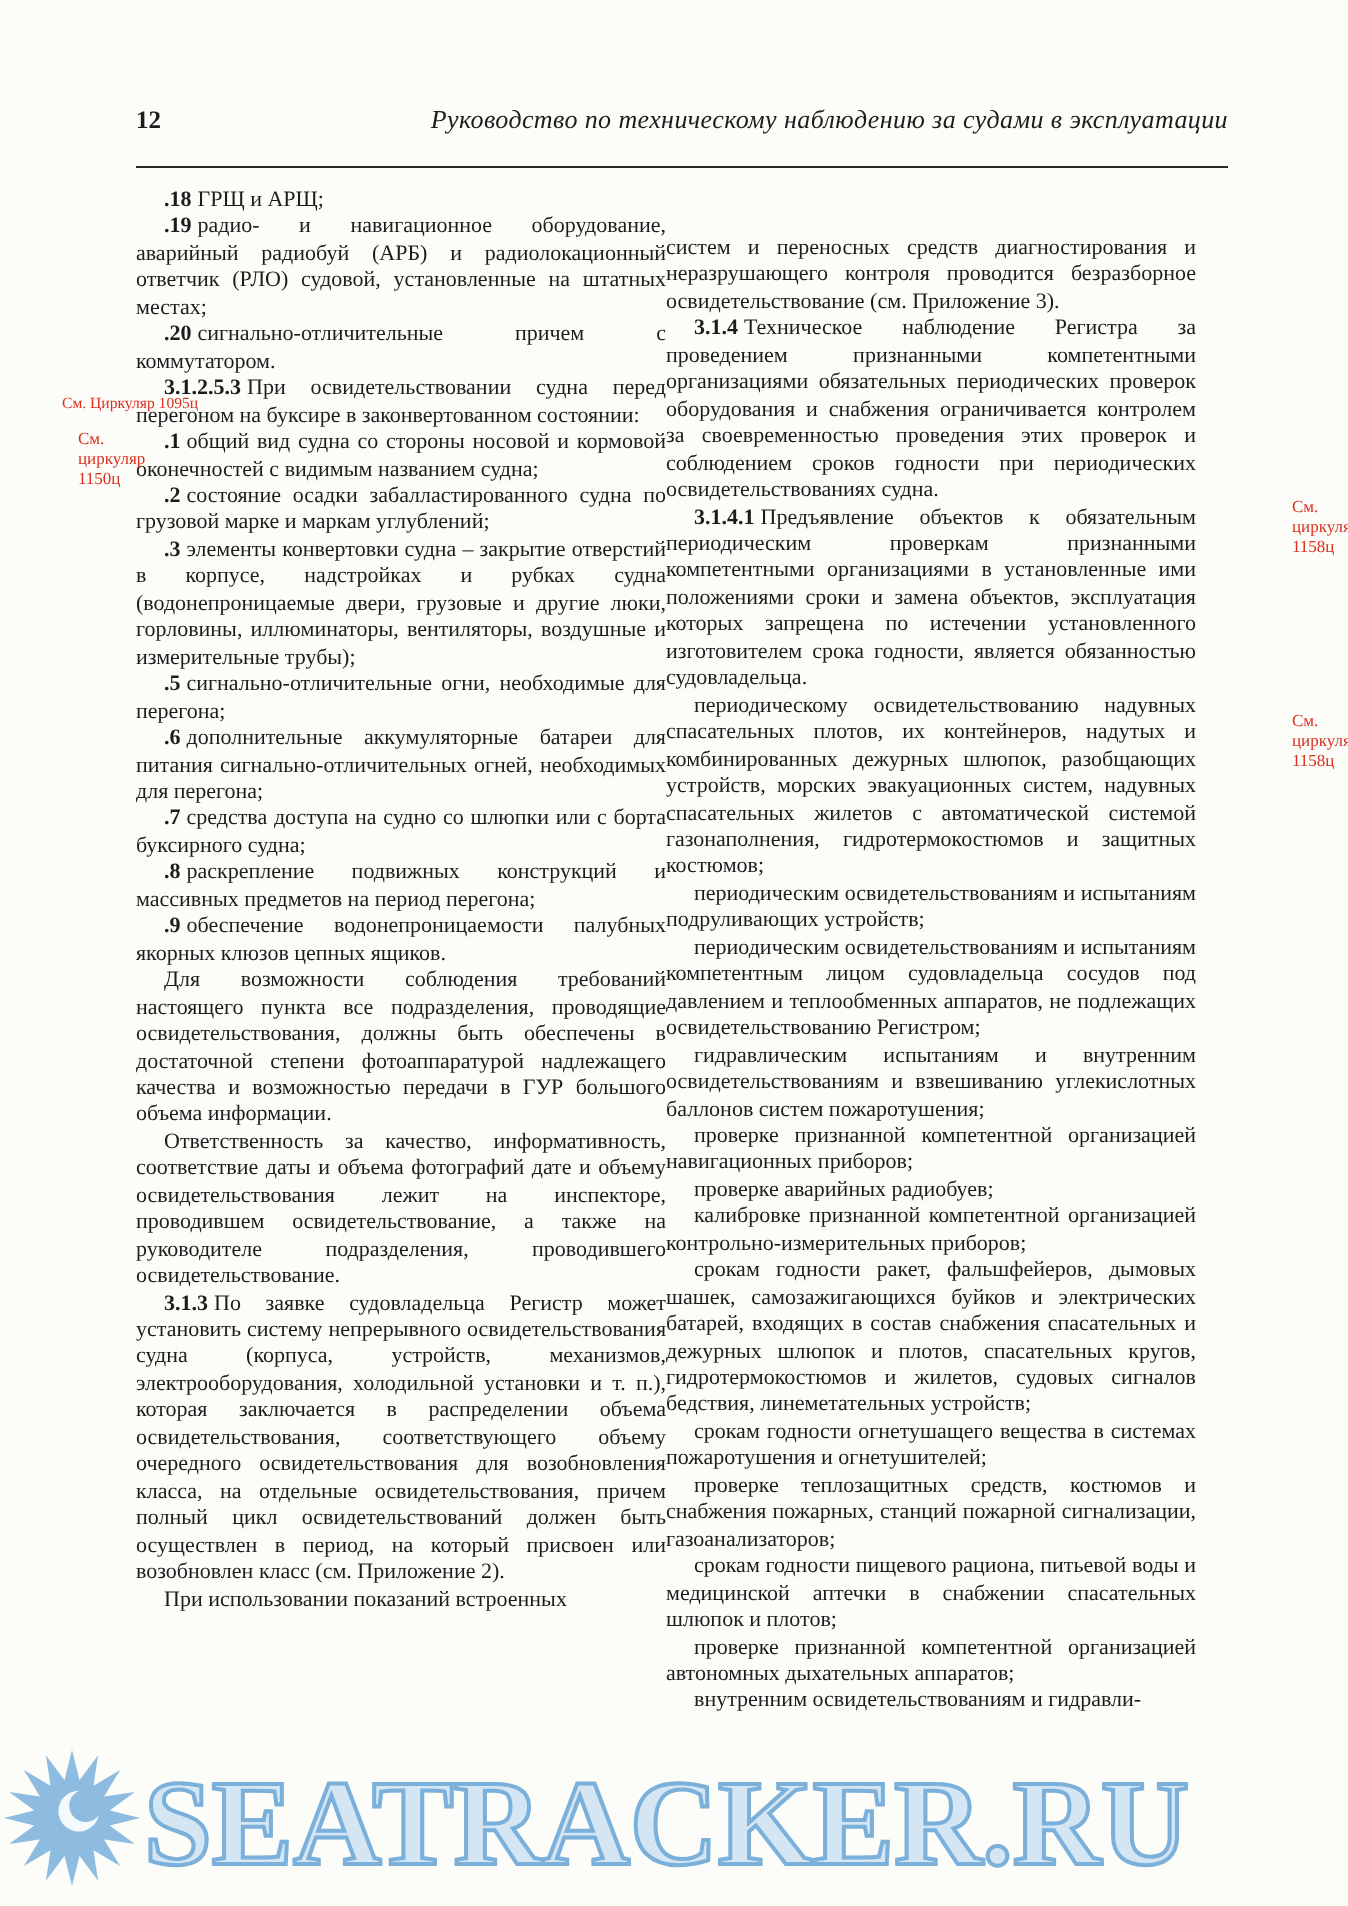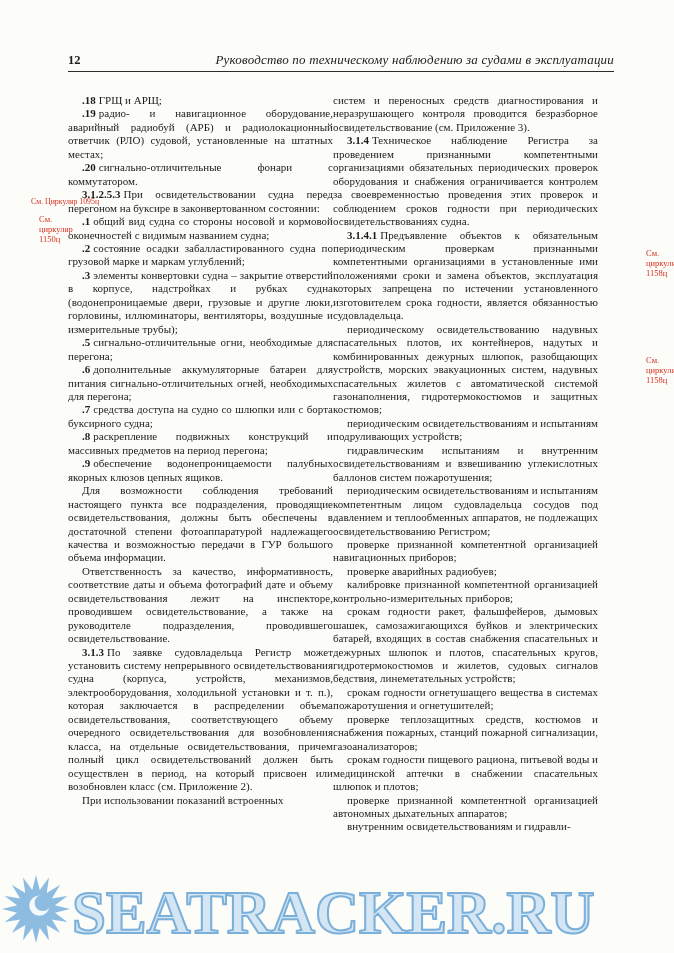--- a/index.html
+++ b/index.html
@@ -5,32 +5,32 @@
   html,body{margin:0;padding:0;background:#9a9a9a;}
   .page{
     position:relative;width:674px;height:953px;margin:0 auto;
     background:#fcfcf9;overflow:hidden;
     font-family:"Liberation Serif", serif;color:#1c1c1c;
   }
   
   .header{
     position:absolute;top:52px;left:68px;width:546px;
     display:flex;justify-content:space-between;align-items:baseline;
-    border-bottom:1.6px solid #2a2a2a;padding-bottom:3px;
+    border-bottom:1.6px solid #2a2a2a;padding-bottom:15px;
   }
   .pagenum{font-weight:bold;font-size:12.5px;}
   .headtitle{font-style:italic;font-size:13px;letter-spacing:.2px;}
   
   .cols{
     position:absolute;top:94px;left:68px;width:546px;
     display:flex;gap:0;
   }
   .col{width:265px;font-size:11px;line-height:13.45px;text-align:justify;}
   .para{margin:0;text-indent:14px;}
-  .para.ni{text-indent:0;}
+  .para.ni{text-indent:0;margin-top:24px;}
   .pnum{font-weight:bold;}
   .pnum:not(:empty){margin-right:3px;}
   
   .note{
     position:absolute;color:#d93020;text-align:left;
     font-size:8.5px;line-height:10px;white-space:pre-line;padding-left:30px;
   }
   .note-left-top{top:197px;left:1px;width:66px;white-space:nowrap;font-size:7.8px;}
   .note-left-mid{top:214px;left:9px;width:50px;}
   .note-right-top{top:248px;left:616px;width:54px;}
@@ -61,21 +61,21 @@
     <span class="headtitle">Руководство по техническому наблюдению за судами в эксплуатации</span>
   </div>
 
   <div class="cols">
     <div class="col">
 
         <p class="para"><b class="pnum">.18</b><span>ГРЩ и АРЩ;</span></p>
 
         <p class="para"><b class="pnum">.19</b><span>радио- и навигационное оборудование, аварийный радиобуй (АРБ) и радиолокационный ответчик (РЛО) судовой, установленные на штатных местах;</span></p>
 
-        <p class="para"><b class="pnum">.20</b><span>сигнально-отличительные фонари с коммутатором.</span></p>
+        <p class="para"><b class="pnum">.20</b><span>сигнально-отличительные причем с коммутатором.</span></p>
 
         <p class="para"><b class="pnum">3.1.2.5.3</b><span>При освидетельствовании судна перед перегоном на буксире в законвертованном состоянии:</span></p>
 
         <p class="para"><b class="pnum">.1</b><span>общий вид судна со стороны носовой и кормовой оконечностей с видимым названием судна;</span></p>
 
         <p class="para"><b class="pnum">.2</b><span>состояние осадки забалластированного судна по грузовой марке и маркам углублений;</span></p>
 
         <p class="para"><b class="pnum">.3</b><span>элементы конвертовки судна – закрытие отверстий в корпусе, надстройках и рубках судна (водонепроницаемые двери, грузовые и другие люки, горловины, иллюминаторы, вентиляторы, воздушные и измерительные трубы);</span></p>
 
 
@@ -103,23 +103,23 @@
 
         <p class="para"><b class="pnum">3.1.4</b><span>Техническое наблюдение Регистра за проведением признанными компетентными организациями обязательных периодических проверок оборудования и снабжения ограничивается контролем за своевременностью проведения этих проверок и соблюдением сроков годности при периодических освидетельствованиях судна.</span></p>
 
         <p class="para"><b class="pnum">3.1.4.1</b><span>Предъявление объектов к обязательным периодическим проверкам признанными компетентными организациями в установленные ими положениями сроки и замена объектов, эксплуатация которых запрещена по истечении установленного изготовителем срока годности, является обязанностью судовладельца.</span></p>
 
 
         <p class="para"><b class="pnum"></b><span>периодическому освидетельствованию надувных спасательных плотов, их контейнеров, надутых и комбинированных дежурных шлюпок, разобщающих устройств, морских эвакуационных систем, надувных спасательных жилетов с автоматической системой газонаполнения, гидротермокостюмов и защитных костюмов;</span></p>
 
         <p class="para"><b class="pnum"></b><span>периодическим освидетельствованиям и испытаниям подруливающих устройств;</span></p>
 
+        <p class="para"><b class="pnum"></b><span>периодическим освидетельствованиям и испытаниям компетентным лицом судовладельца сосудов под давлением и теплообменных аппаратов, не подлежащих освидетельствованию Регистром;</span></p>
+
         <p class="para"><b class="pnum"></b><span>гидравлическим испытаниям и внутренним освидетельствованиям и взвешиванию углекислотных баллонов систем пожаротушения;</span></p>
-
-        <p class="para"><b class="pnum"></b><span>периодическим освидетельствованиям и испытаниям компетентным лицом судовладельца сосудов под давлением и теплообменных аппаратов, не подлежащих освидетельствованию Регистром;</span></p>
 
         <p class="para"><b class="pnum"></b><span>проверке признанной компетентной организацией навигационных приборов;</span></p>
 
         <p class="para"><b class="pnum"></b><span>проверке аварийных радиобуев;</span></p>
 
         <p class="para"><b class="pnum"></b><span>калибровке признанной компетентной организацией контрольно-измерительных приборов;</span></p>
 
         <p class="para"><b class="pnum"></b><span>срокам годности ракет, фальшфейеров, дымовых шашек, самозажигающихся буйков и электрических батарей, входящих в состав снабжения спасательных и дежурных шлюпок и плотов, спасательных кругов, гидротермокостюмов и жилетов, судовых сигналов бедствия, линеметательных устройств;</span></p>
 
         <p class="para"><b class="pnum"></b><span>срокам годности огнетушащего вещества в системах пожаротушения и огнетушителей;</span></p>

